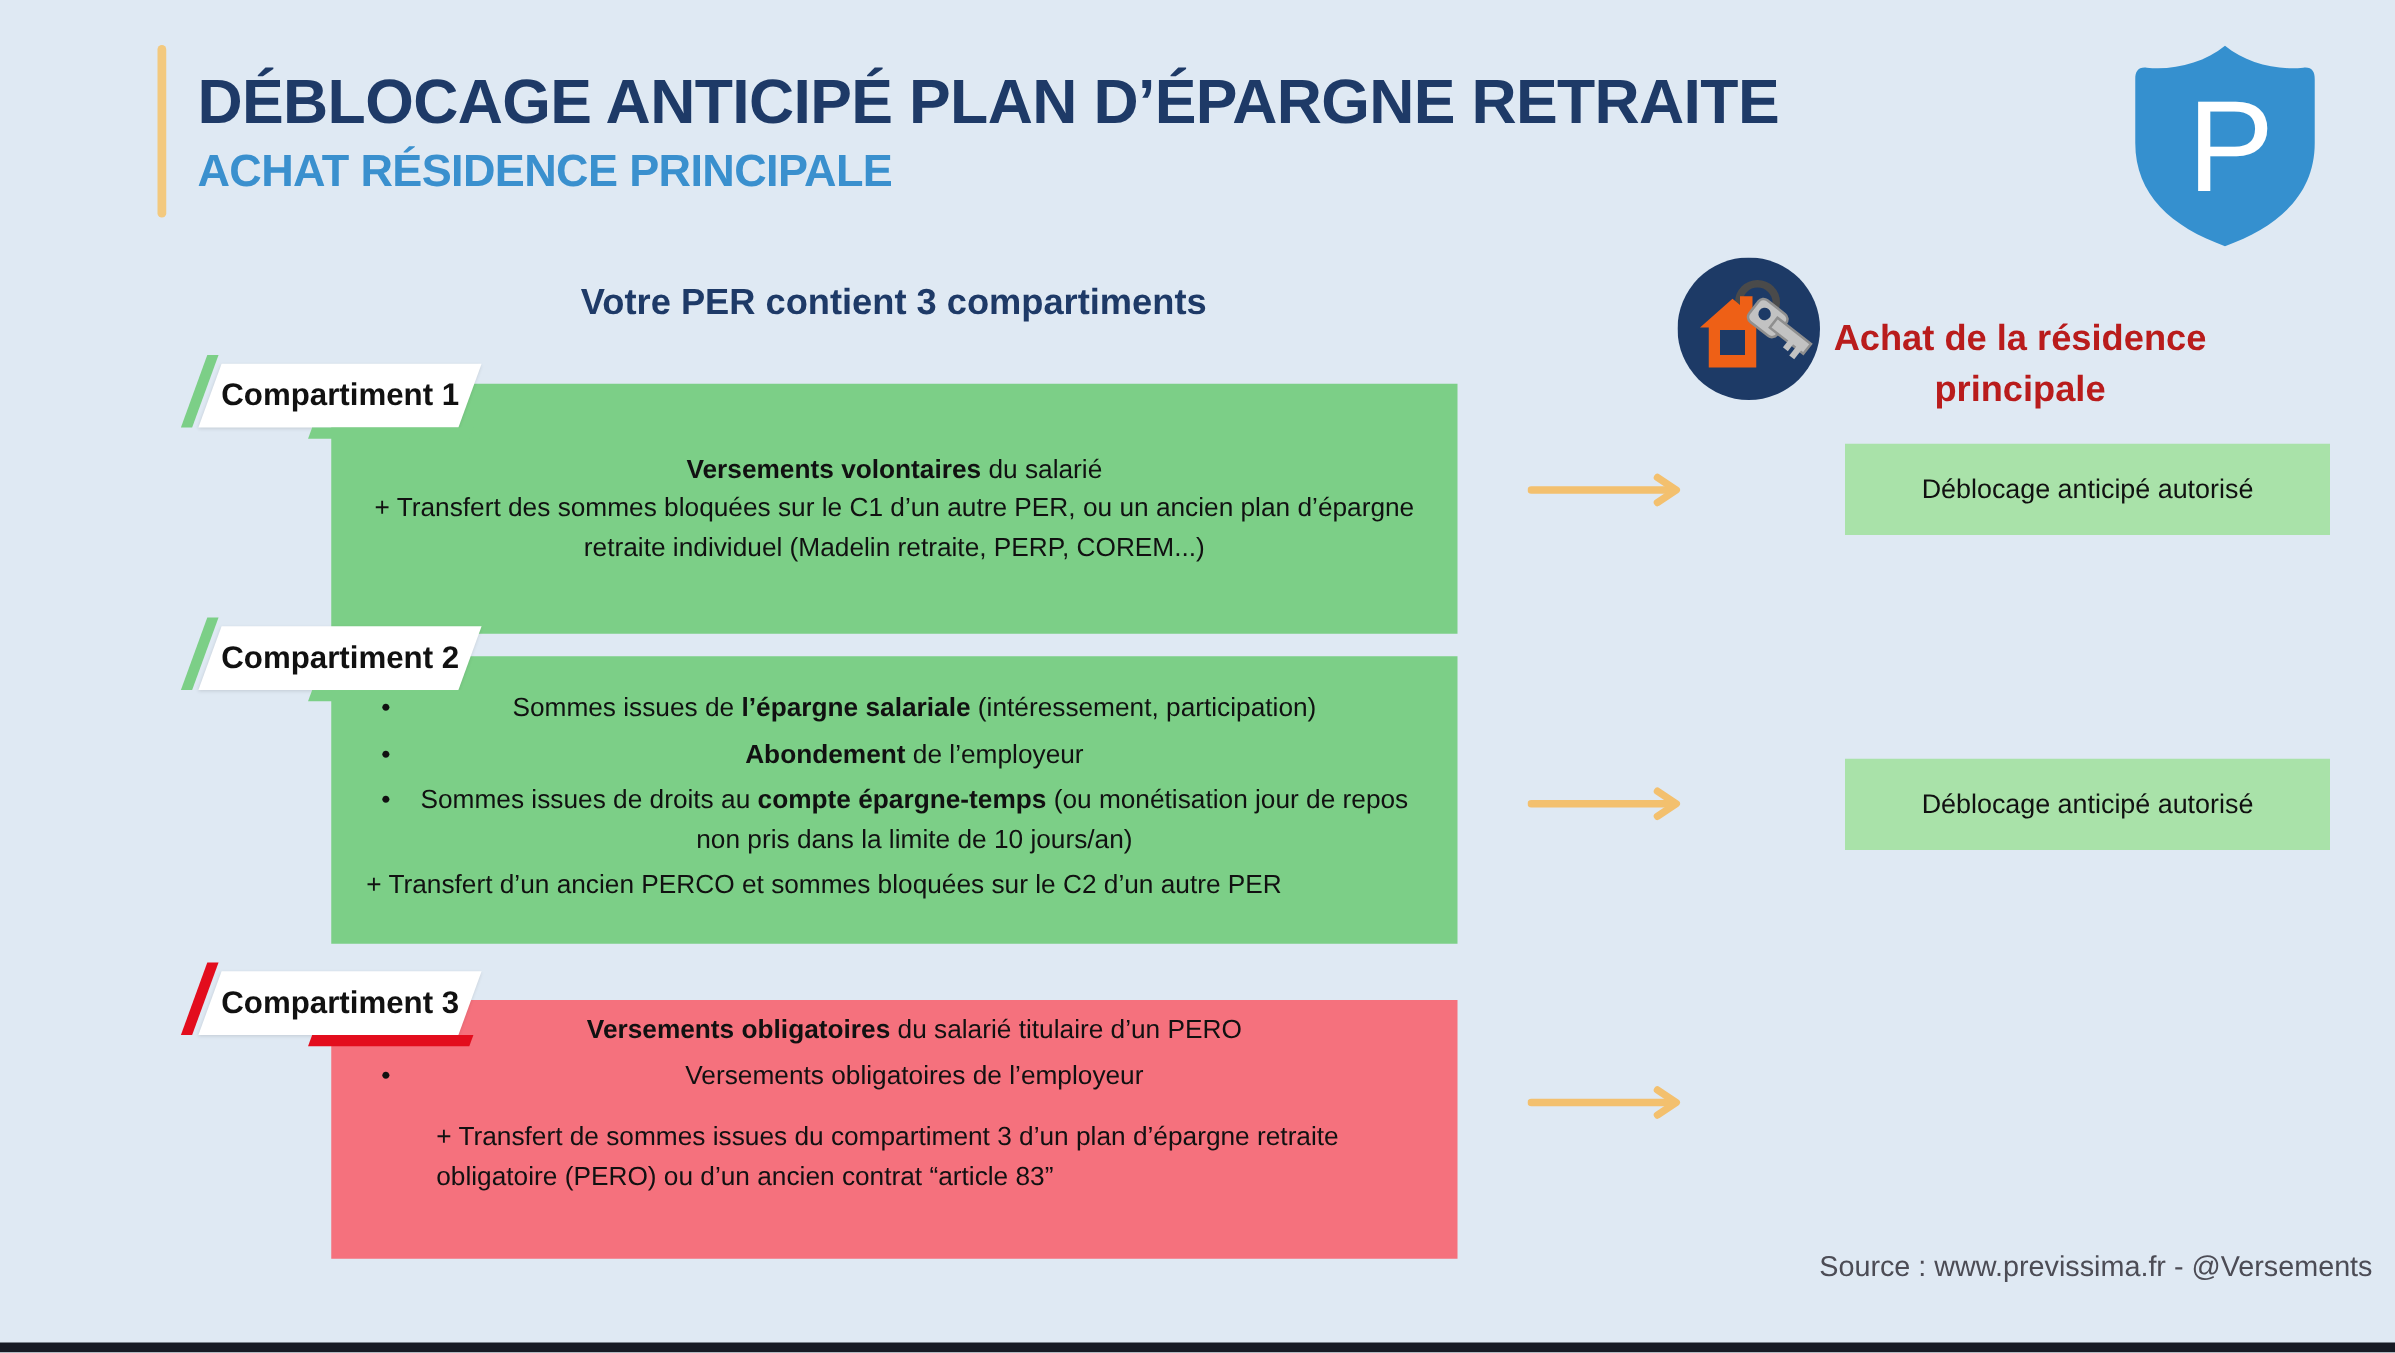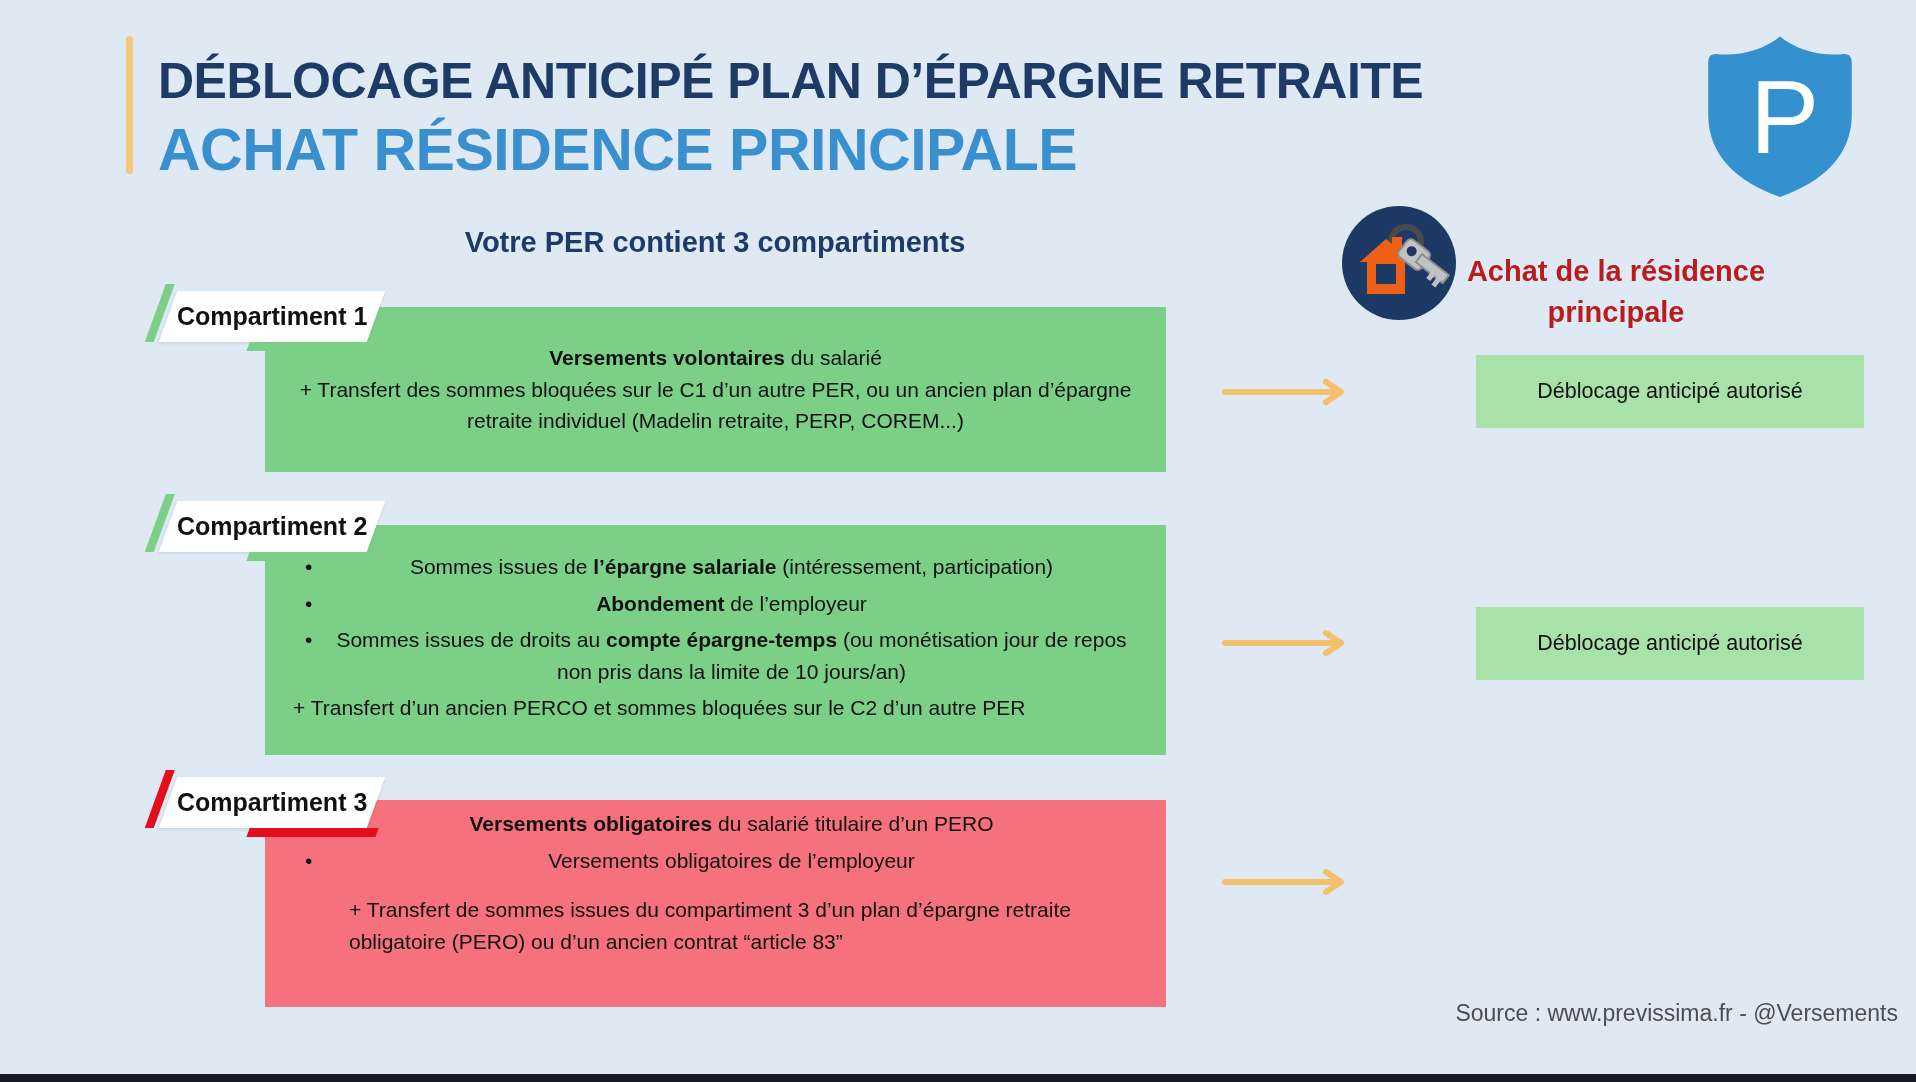--- a/index.html
+++ b/index.html
@@ -9,21 +9,21 @@
   .canvas {
     position:relative; width:1916px; height:1082px;
     background:#dfe9f3; overflow:hidden;
   }
 
   
   .gold-bar { position:absolute; left:126px; top:36px; width:7px; height:138px;
     background:#f3c97e; border-radius:4px; }
   .title-main { position:absolute; left:158px; top:52px; font-size:50px; font-weight:700;
     color:#1e3a67; letter-spacing:-0.5px; white-space:nowrap; }
-  .title-sub  { position:absolute; left:158px; top:116px; font-size:59px; font-weight:700;
+  .title-sub  { position:absolute; left:158px; top:116px; font-size:36px; font-weight:700;
     color:#3a90ce; letter-spacing:-0.5px; white-space:nowrap; }
   .logo { position:absolute; left:1700px; top:32px; width:160px; height:168px; }
 
   
   .center-heading { position:absolute; left:265px; top:226px; width:900px;
     text-align:center; font-size:29px; font-weight:700; color:#1e3a67; }
   .residence-icon { position:absolute; left:1342px; top:206px; width:114px; height:114px; }
   .right-heading { position:absolute; left:1458px; top:228px; width:316px;
     text-align:center; font-size:29px; font-weight:700; color:#b91c1c; line-height:1.4;margin-top:23px; }
 
@@ -37,21 +37,21 @@
   .comp-label .stripe-bottom { position:absolute; right:-12px; bottom:-9px; width:62%; height:9px; }
   .accent-green .stripe-left, .accent-green .stripe-bottom { background:#7ccf87; }
   .accent-red   .stripe-left, .accent-red   .stripe-bottom { background:#e30d1d; }
 
   
   .comp-box { position:absolute; left:265px; width:901px; color:#111111; font-size:21px; line-height:1.5; }
   .box-green { background:#7ccf87; }
   .box-red   { background:#f5717d; }
   .b { font-weight:700; }
 
-  .box-1 { top:307px; height:165px; display:flex; flex-direction:column;
+  .box-1 { top:307px; height:200px; display:flex; flex-direction:column;
     justify-content:center; text-align:center; padding:0 22px; }
   .box-2 { top:525px; height:230px; padding:26px 28px 0 36px; }
   .box-3 { top:800px; height:207px; padding:8px 28px 0 36px; }
 
   .bullet-list { list-style:none; }
   .bullet-list li { position:relative; padding-left:24px; margin-bottom:5px;text-align:center; }
   .bullet-list li::before { content:"\2022"; position:absolute; left:4px; top:0; }
   .plus-line { margin-top:3px; margin-left:-8px; }
   .transfer-center { margin-top:18px; text-align:left; padding:0 48px; }
 

